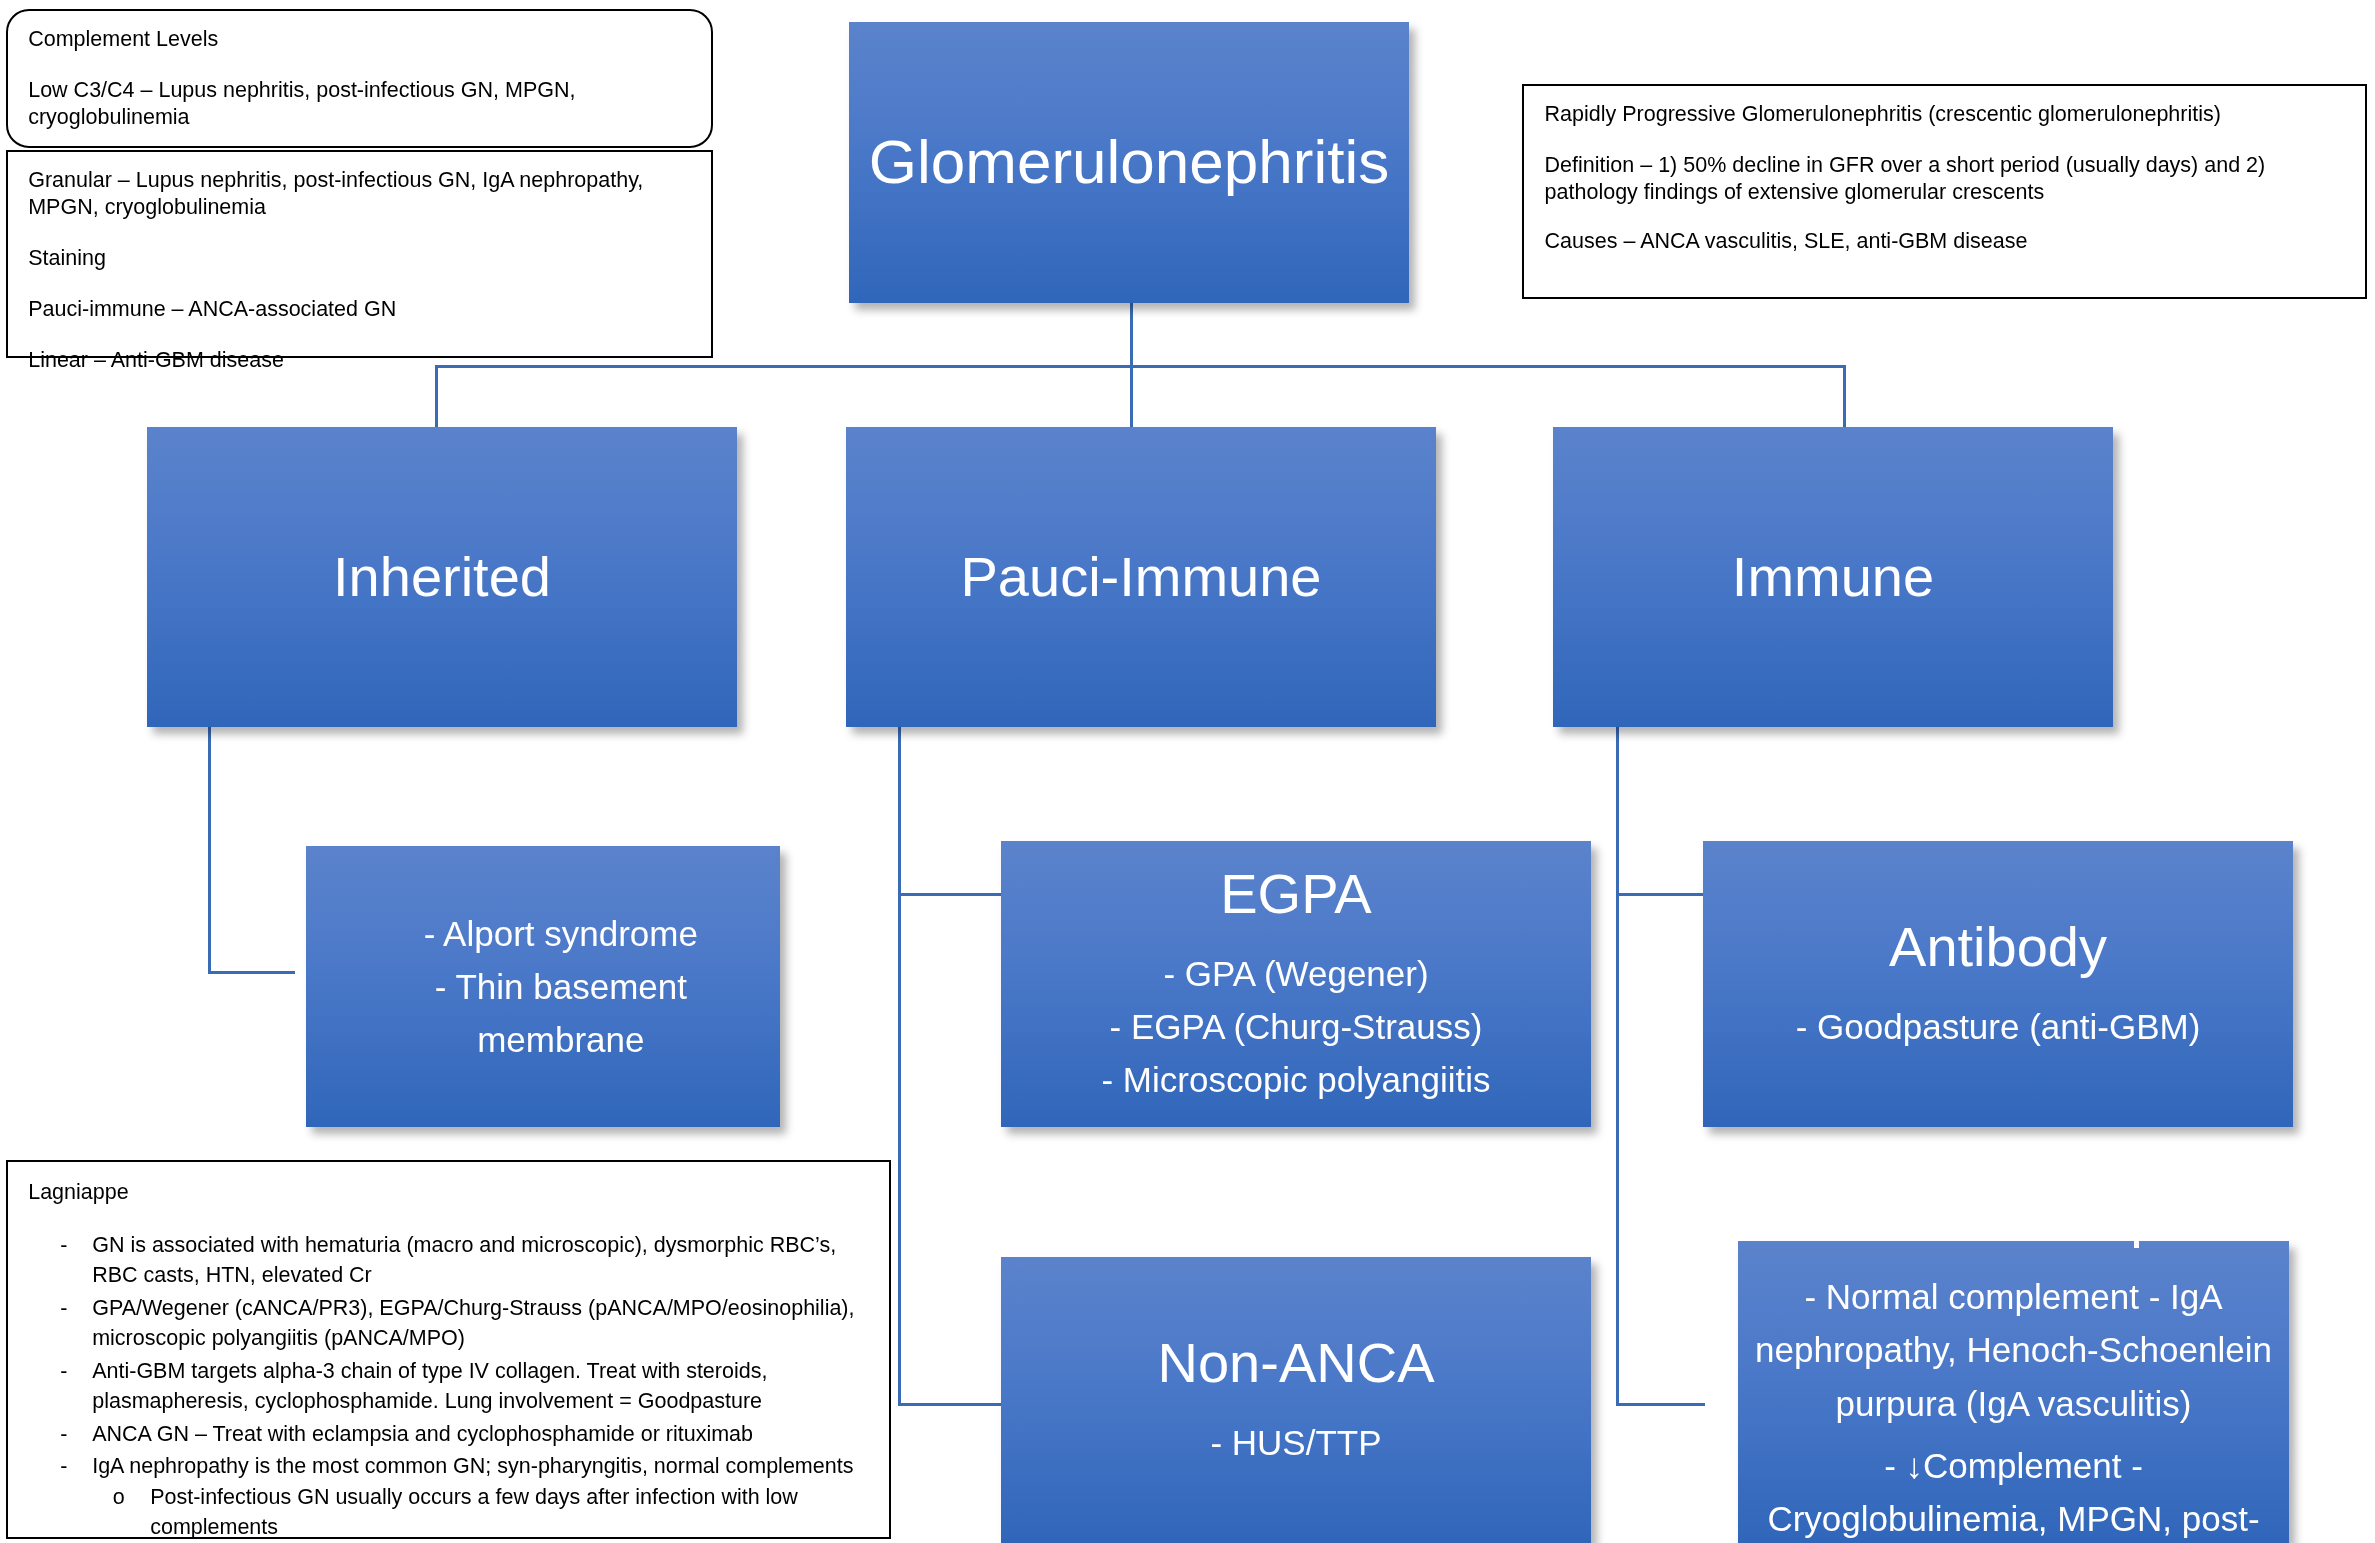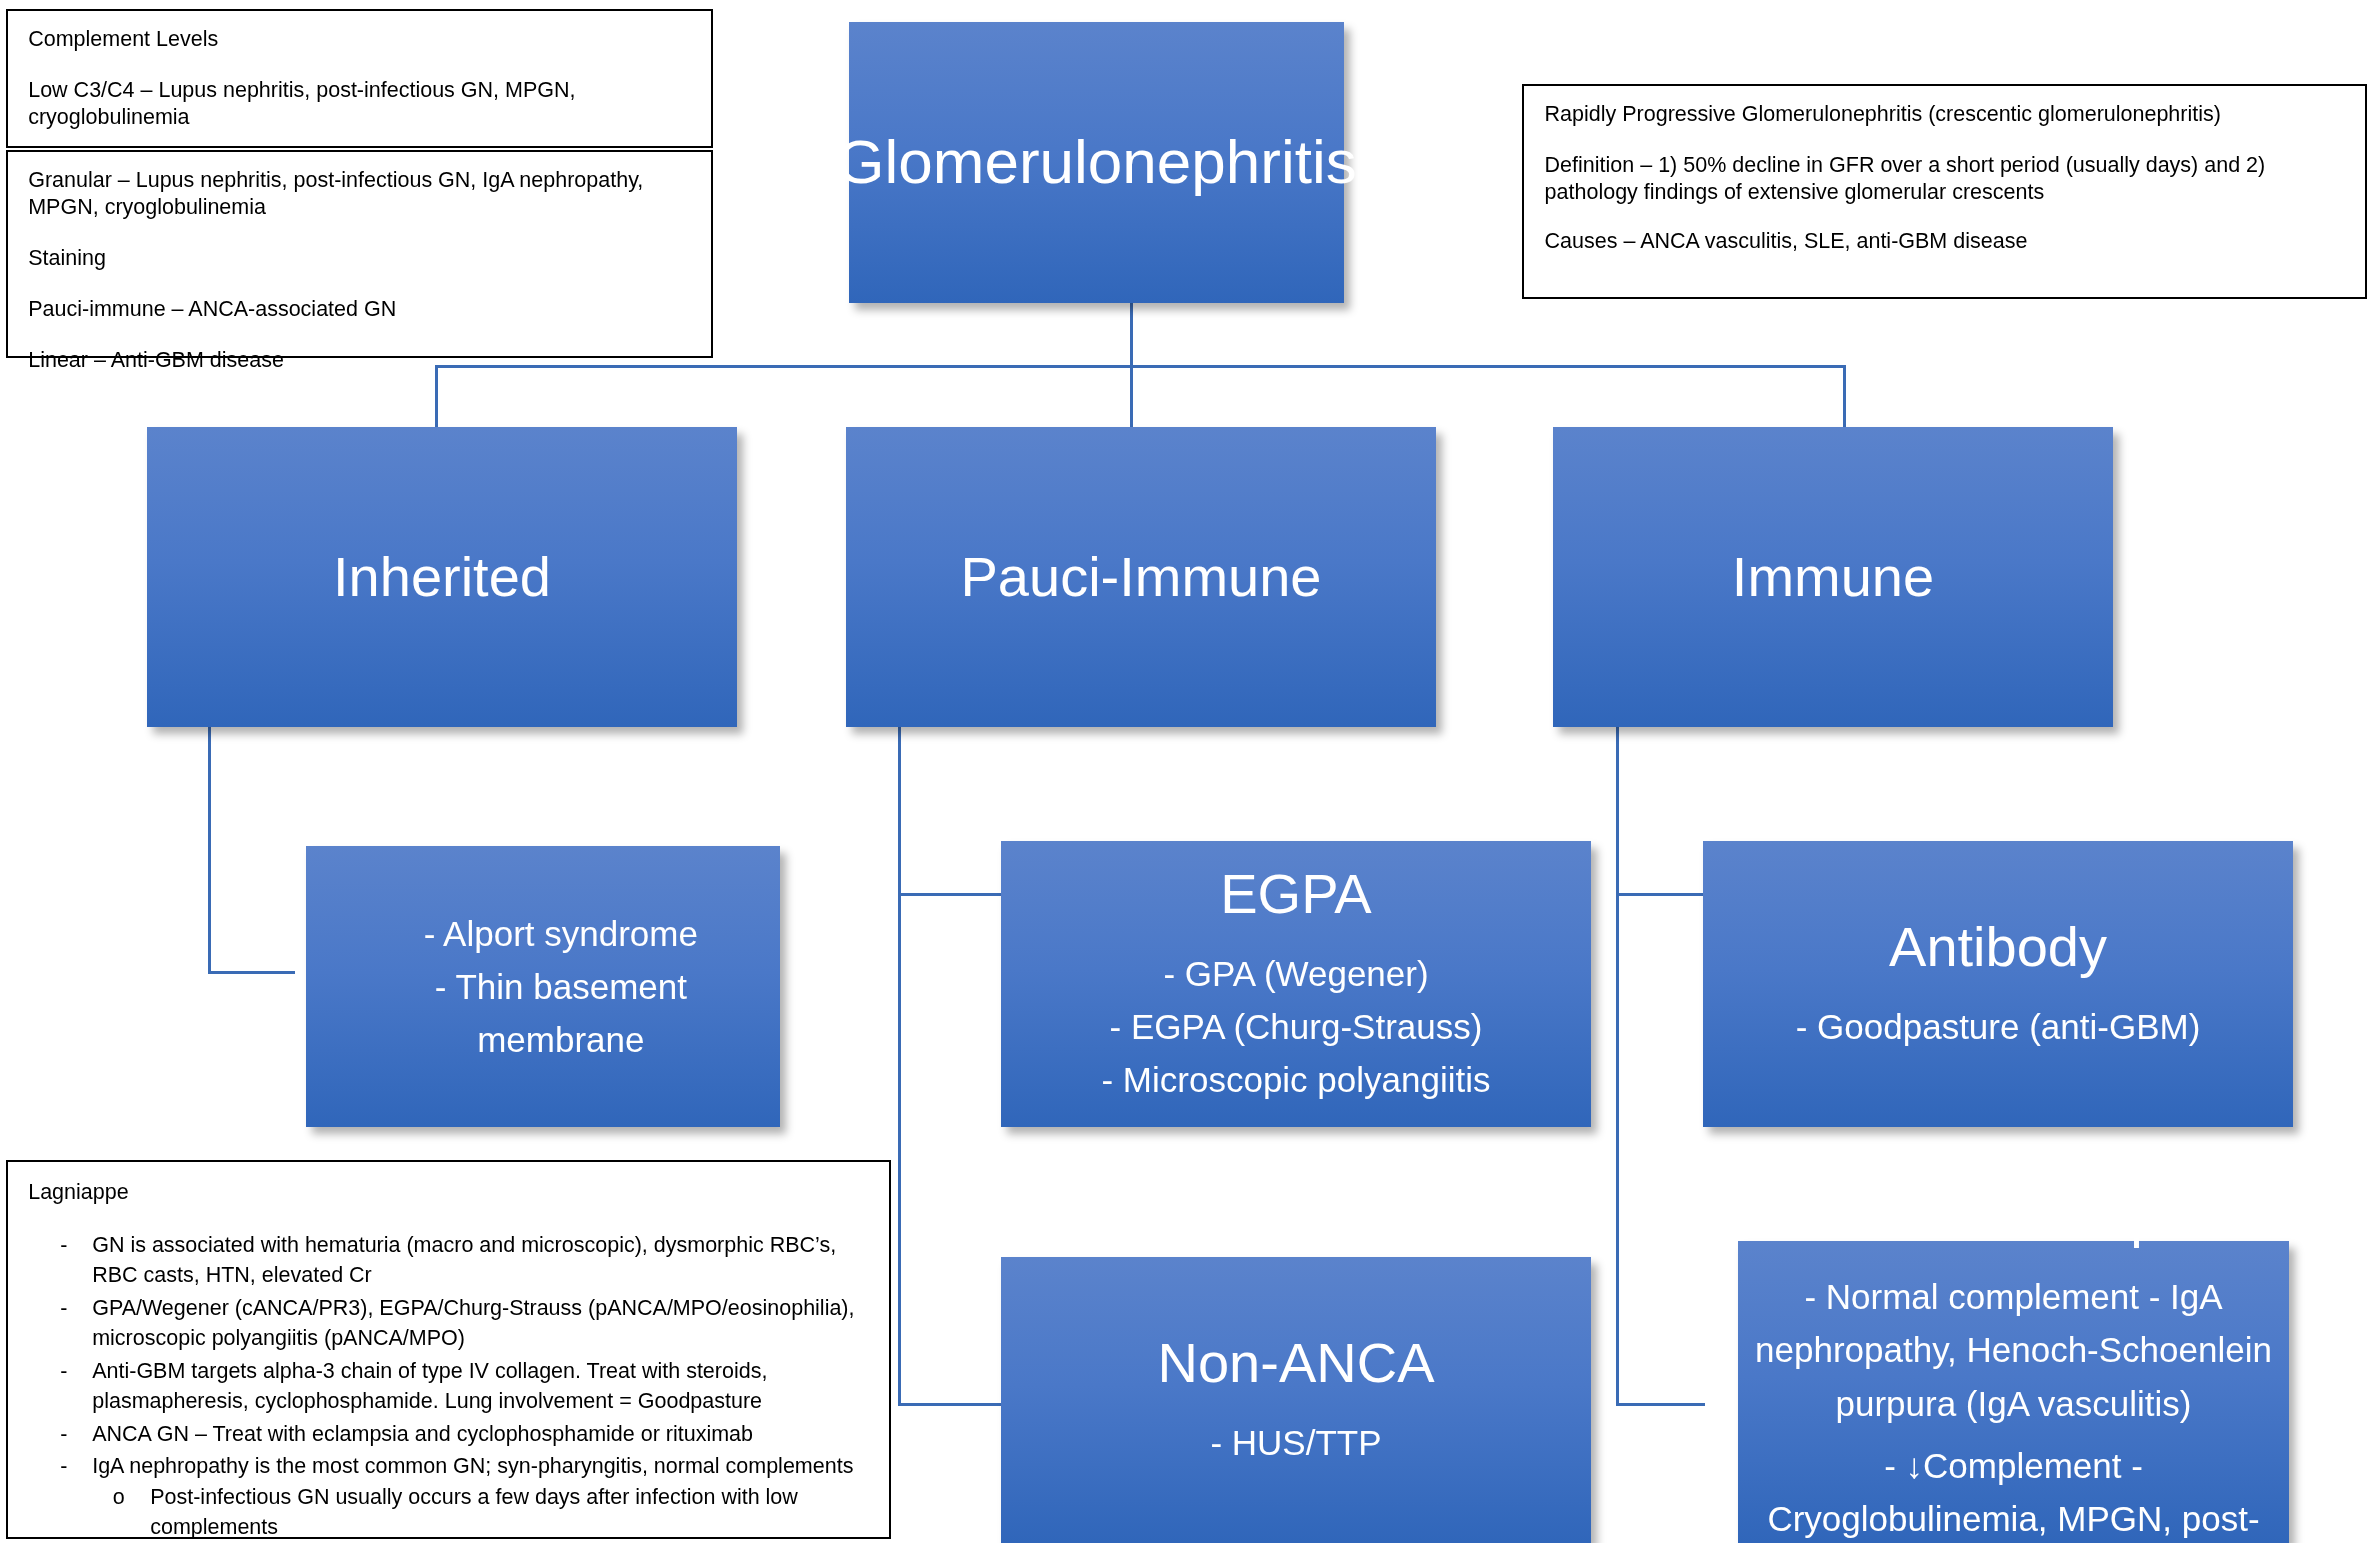--- a/index.html
+++ b/index.html
@@ -109,21 +109,21 @@
     background: #3a6bb5;
   }
   .conn.v { width: 2.8px; }
   .conn.h { height: 2.8px; }
 </style>
 </head>
 <body>
 
 <div id="canvas">
 
-  <div class="infobox" style="left:5.6px; top:9.4px; width:707px; height:139px;">
+  <div class="infobox" style="left:5.6px; top:9.4px; width:707px; height:139px;border-radius:23px;">
     <p>Complement Levels</p>
     <p>Low C3/C4 – Lupus nephritis, post-infectious GN, MPGN, cryoglobulinemia</p>
     <p>Normal C3/C4 – IgA nephropathy, ANCA-associated GN, anti-GBM disease</p>
   </div>
 
   <div class="infobox" style="left:5.6px; top:150px; width:707px; height:208px;">
     <p>Granular – Lupus nephritis, post-infectious GN, IgA nephropathy, MPGN, cryoglobulinemia</p>
     <p>Staining</p>
     <p>Pauci-immune – ANCA-associated GN</p>
     <p>Linear – Anti-GBM disease</p>
@@ -180,21 +180,21 @@
   <div class="conn h" style="left:208px; top:971px; width:87px;"></div>
 
   <div class="conn v" style="left:898px; top:727px; height:678px;"></div>
   <div class="conn h" style="left:898px; top:893px; width:104px;"></div>
   <div class="conn h" style="left:898px; top:1403px; width:104px;"></div>
 
   <div class="conn v" style="left:1616px; top:727px; height:678px;"></div>
   <div class="conn h" style="left:1616px; top:893px; width:89px;"></div>
   <div class="conn h" style="left:1616px; top:1403px; width:89px;"></div>
 
-  <div class="node root" style="left:849px; top:21.5px; width:495px; height:281px;text-align:center;">
+  <div class="node root" style="left:849px; top:21.5px; width:560px; height:281px;text-align:center;">
     <div class="headline">Glomerulonephritis</div>
   </div>
 
   <div class="node" style="left:147px; top:427px; width:590px; height:300px;">
     <div class="headline">Inherited</div>
   </div>
 
   <div class="node" style="left:846px; top:427px; width:590px; height:300px;">
     <div class="headline">Pauci-Immune</div>
   </div>

